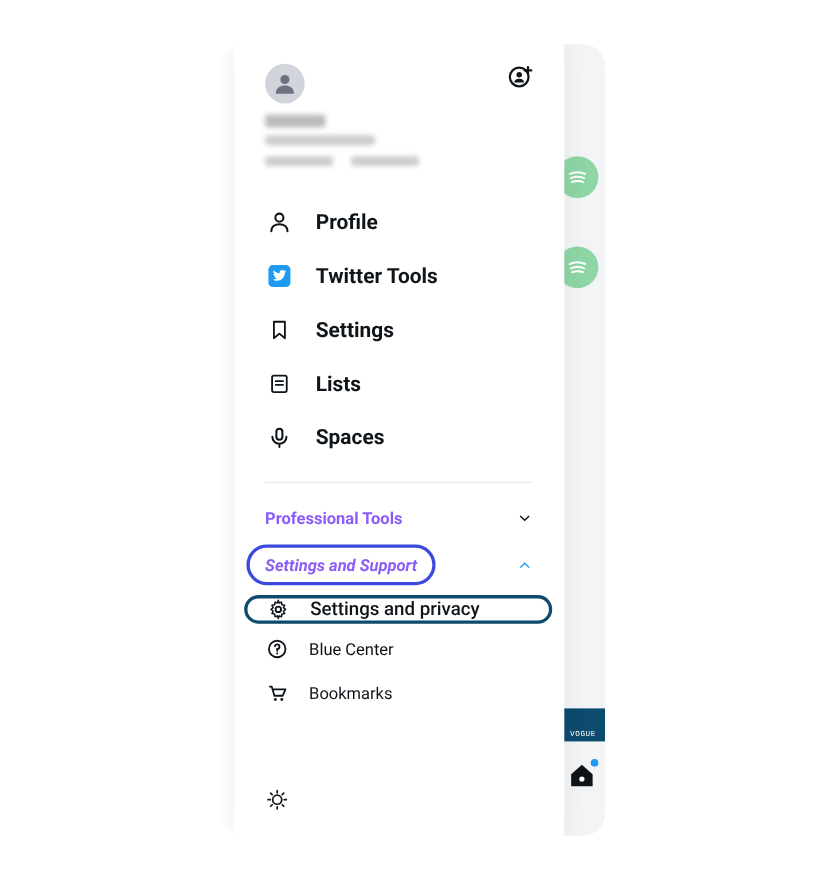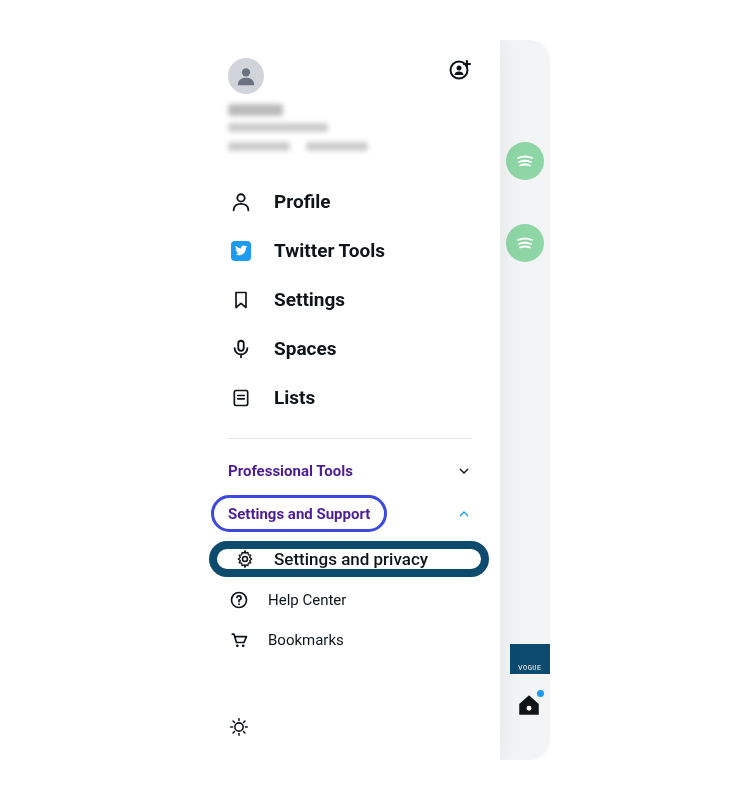--- a/index.html
+++ b/index.html
@@ -17,21 +17,21 @@
       width: 350px;
       height: 720px;
       border-radius: 20px;
       position: relative;
       overflow: hidden;
       background: #fff;
     }
     .drawer {
       position: absolute;
       top: 0;
-      left: 0;
+      left: 13px;
       width: 300px;
       height: 100%;
       background: #fff;
       z-index: 10;
       display: flex;
       flex-direction: column;
       box-shadow: 0 0 24px rgba(0,0,0,0.07);
     }
     .bg-strip {
       position: absolute;
@@ -121,21 +121,21 @@
     .section-row {
       display: flex;
       justify-content: space-between;
       align-items: center;
       padding: 11px 0;
       cursor: pointer;
     }
     .section-label {
       font-size: 15px;
       font-weight: 700;
-      color: #4c1d95;
+      color: #8b5cf6;
       text-align: center;
     }
     .highlight-ring {
       border: 3px solid #3b49df;
       border-radius: 22px;
       padding: 6px 14px;
       margin: -9px -17px;
     }
     .submenu {
       padding: 4px 0 0 0;
@@ -146,21 +146,21 @@
       gap: 18px;
       padding: 10px 28px;
       cursor: pointer;
     }
     .submenu-icon-box { width: 22px; display:flex;align-items:center;justify-content:center;}
     .submenu-label {
       font-size: 15px;
       color: #0f1419;
     }
     .highlight-ring-2 {
-      border: 8px solid #0c4a6e;
+      border: 3px solid #0c4a6e;
       border-radius: 26px;
       margin: 3px 11px 3px 9px;
       padding: 0 17px;
     }
     .highlight-ring-2 .submenu-label { font-size: 17px; font-weight:500; }
     .footer {
       margin-top: auto;
       padding: 10px 28px 18px 28px;
       display: flex;
       justify-content: space-between;
@@ -274,50 +274,50 @@
       <div class="nav-item">
         <div class="nav-icon-box">
           <svg width="20" height="22" viewBox="0 0 24 24">
             <path d="M6 3 H18 V21 L12 16 L6 21 Z" stroke="#0f1419" stroke-width="2" fill="none" stroke-linejoin="round"></path>
           </svg>
         </div>
         <span class="nav-label">Settings</span>
       </div>
       <div class="nav-item">
         <div class="nav-icon-box">
+          <svg width="20" height="22" viewBox="0 0 24 24">
+            <rect x="4" y="3" width="16" height="18" rx="2" stroke="#0f1419" stroke-width="2" fill="none"></rect>
+            <path d="M8 9 H16 M8 13 H16" stroke="#0f1419" stroke-width="2" stroke-linecap="round"></path>
+          </svg>
+        </div>
+        <span class="nav-label">Lists</span>
+      </div>
+      <div class="nav-item">
+        <div class="nav-icon-box">
           <svg width="22" height="22" viewBox="0 0 24 24">
             <rect x="9" y="3" width="6" height="11" rx="3" stroke="#0f1419" stroke-width="2" fill="none"></rect>
             <path d="M5 11 A7 7 0 0 0 19 11 M12 18 V21" stroke="#0f1419" stroke-width="2" fill="none" stroke-linecap="round"></path>
           </svg>
         </div>
         <span class="nav-label">Spaces</span>
-      </div>
-      <div class="nav-item">
-        <div class="nav-icon-box">
-          <svg width="20" height="22" viewBox="0 0 24 24">
-            <rect x="4" y="3" width="16" height="18" rx="2" stroke="#0f1419" stroke-width="2" fill="none"></rect>
-            <path d="M8 9 H16 M8 13 H16" stroke="#0f1419" stroke-width="2" stroke-linecap="round"></path>
-          </svg>
-        </div>
-        <span class="nav-label">Lists</span>
       </div>
     </div>
 
     <div class="divider"></div>
 
     <div class="section">
       <div class="section-row">
         <span class="section-label">Professional Tools</span>
         <svg width="16" height="16" viewBox="0 0 24 24" class="chevron">
           <path d="M6 9 L12 15 L18 9"></path>
         </svg>
       </div>
     </div>
 
-    <div class="section" style="padding-top:2px;">
+    <div class="section" style="padding-top:2px;font-style:italic;">
       <div class="section-row">
         <div class="highlight-ring">
           <span class="section-label">Settings and Support</span>
         </div>
         <svg width="16" height="16" viewBox="0 0 24 24" style="stroke:#1d9bf0;stroke-width:2;fill:none;">
           <path d="M6 15 L12 9 L18 15"></path>
         </svg>
       </div>
     </div>
 
@@ -332,21 +332,21 @@
         <span class="submenu-label">Settings and privacy</span>
       </div>
       <div class="submenu-item">
         <div class="submenu-icon-box">
           <svg width="20" height="20" viewBox="0 0 24 24">
             <circle cx="12" cy="12" r="9" stroke="#0f1419" stroke-width="2" fill="none"></circle>
             <path d="M9.5 9 A2.5 2.5 0 1 1 12 12 V14" stroke="#0f1419" stroke-width="2" fill="none" stroke-linecap="round"></path>
             <circle cx="12" cy="17" r="1.1" fill="#0f1419"></circle>
           </svg>
         </div>
-        <span class="submenu-label">Help Center</span>
+        <span class="submenu-label">Blue Center</span>
       </div>
       <div class="submenu-item">
         <div class="submenu-icon-box">
           <svg width="20" height="20" viewBox="0 0 24 24">
             <path d="M4 5 H6 L9 15 H18 L21 8 H8" stroke="#0f1419" stroke-width="2" fill="none" stroke-linejoin="round" stroke-linecap="round"></path>
             <circle cx="10" cy="19" r="1.6" fill="#0f1419"></circle>
             <circle cx="17" cy="19" r="1.6" fill="#0f1419"></circle>
           </svg>
         </div>
         <span class="submenu-label">Bookmarks</span>

